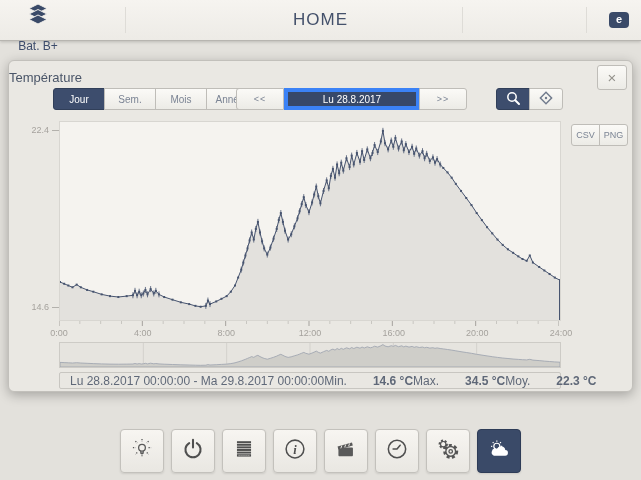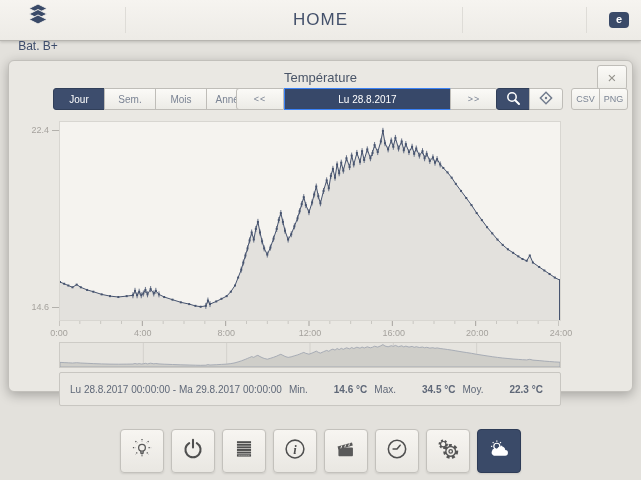--- a/index.html
+++ b/index.html
@@ -16,61 +16,61 @@
   .topbar-title { position:absolute; left:0; right:0; top:10px; text-align:center;
     font-size:17px; letter-spacing:1px; color:#44516b; }
   .logo { position:absolute; right:12px; top:12px; width:20px; height:16px;
     background:#3a4a68; border-radius:4px; color:#fff; font-weight:bold;
     font-size:11px; line-height:15px; text-align:center; }
 
   
   .dialog { position:absolute; left:8px; top:60px; width:625px; height:332px;
     background:#eae8e3; border:1px solid #c2c0bb; border-radius:6px;
     box-shadow:0 3px 12px rgba(0,0,0,.28); }
-  .dialog-title { position:absolute; top:9px; left:0; right:0; text-align:center;
+  .dialog-title { position:absolute; top:9px; left:0; right:0; text-align:left;
     font-size:13px; color:#4a5568; }
   .btn { background:linear-gradient(#fbfaf7,#ecebe6); border:1px solid #bfbdb8;
     border-radius:3px; color:#7b8494; font-size:10px; display:flex;
     align-items:center; justify-content:center; cursor:default; }
   .btn.active { background:#3d4d6d; border-color:#313f59; color:#fff; }
   .close-btn { position:absolute; top:4px; right:5px; width:30px; height:25px;
     font-size:15px; color:#94928c; }
 
   .toolrow { position:absolute; top:27px; left:0; right:0; height:22px; }
   .group { position:absolute; display:flex; height:22px; }
   .group .btn { border-radius:0; margin-left:-1px; }
   .group .btn:first-child { border-radius:3px 0 0 3px; margin-left:0; }
   .group .btn:last-child { border-radius:0 3px 3px 0; }
   #period-group { left:44px; }
   .seg-btn { width:52px; }
   .seg-btn:last-child { width:48px; }
   #nav-group { left:227px; }
   .nav-btn { width:48px; font-size:9px; letter-spacing:1px; }
-  .date-display { width:167px; background:#374869; border:1px solid #3b82f6;
+  .date-display { width:136px; background:#374869; border:4px solid #3b82f6;
     color:#fff; font-size:10px; display:flex; align-items:center; justify-content:center; }
   #zoomtool-group { left:487px; }
   .tool-btn { width:34px; }
-  #export-group { right:4px; }
+  #export-group { right:4px;margin-top:36px; }
   .export-btn { width:29px; font-size:9px; }
 
   
   .ylabel { position:absolute; width:28px; text-align:right; font-size:9px; color:#a5a29d; }
   .ytick { position:absolute; left:43px; width:7px; height:1px; background:#b3b1ac; }
   .plot { position:absolute; left:50px; top:60px; width:502px; height:200px;
     background:#f5f3ef; border:1px solid #d8d6d1; }
   .plot svg { display:block; }
   .xaxis { position:absolute; left:50px; top:260px; width:502px; height:22px; }
   .xaxis svg { display:block; }
   .xlabel { position:absolute; top:7px; transform:translateX(-50%);
     font-size:9px; color:#a5a29d; white-space:nowrap; }
   .mini { position:absolute; left:50px; top:281px; width:502px; height:26px;
     background:#e6e4df; border:1px solid #cdcbc6; }
-  .statusbar { position:absolute; left:50px; top:311px; width:502px; height:34px;
+  .statusbar { position:absolute; left:50px; top:311px; width:502px; height:17px;
     background:#e9e7e2; border:1px solid #c8c6c1; border-radius:2px;
-    display:flex; align-items:center; font-size:10px; color:#5f6878; padding:0 10px; }
+    display:flex; align-items:center; font-size:12px; color:#5f6878; padding:0 10px; }
   .status-range { white-space:nowrap; }
   .status-stats { flex:1; display:flex; justify-content:space-evenly; }
   .stat { white-space:nowrap; }
   .stat .val { margin-left:26px;font-weight:bold; }
 
   
   .toolbar { position:absolute; left:0; top:429px; width:641px;
     display:flex; justify-content:center; gap:7px; }
   .tb-btn { width:44px; height:44px; border-radius:4px; border:1px solid #c3c1bc;
     background:linear-gradient(#f7f5f1,#e9e7e2); display:flex; align-items:center;

